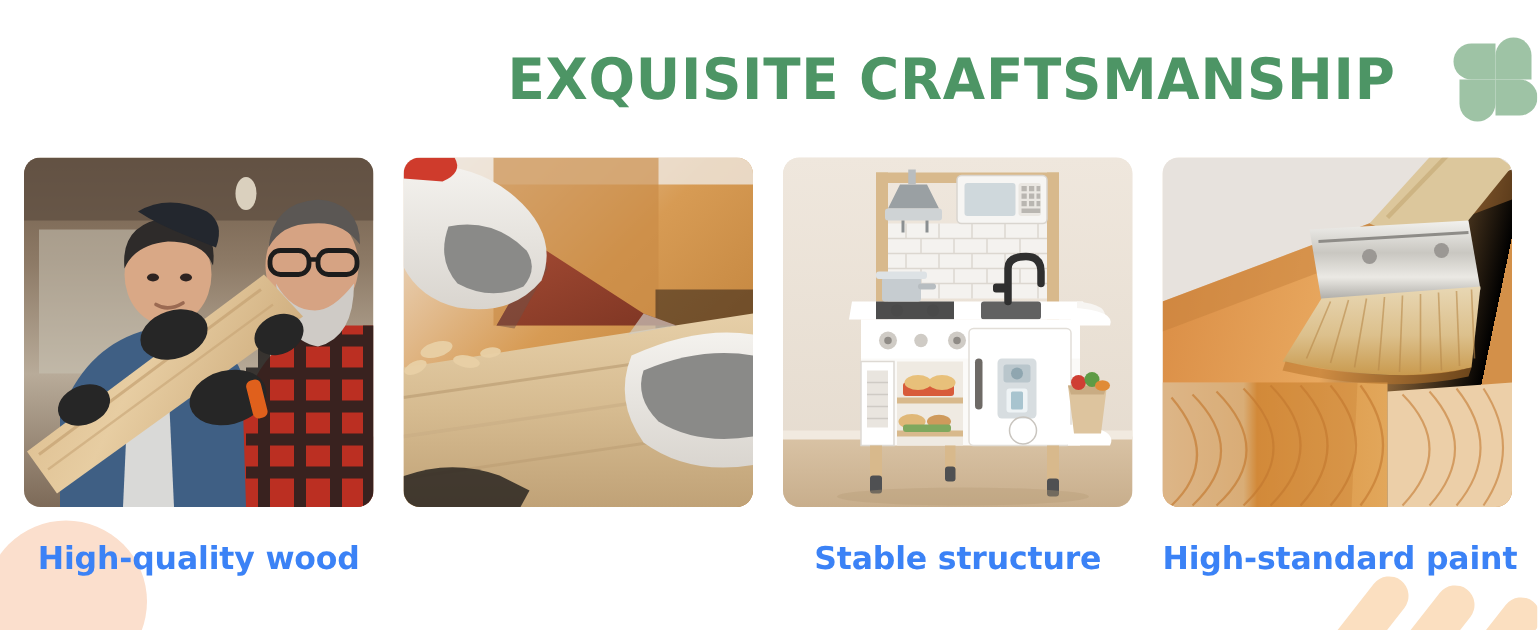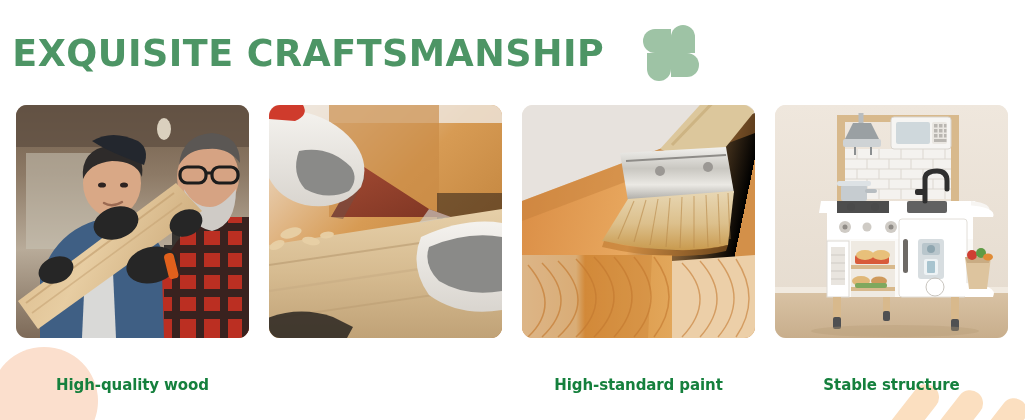--- a/index.html
+++ b/index.html
@@ -48,21 +48,21 @@
 
   
   .header {
     position: absolute;
     left: 0;
     top: 22px;
     width: 1025px;
     height: 62px;
     display: flex;
     align-items: center;
-    justify-content: flex-start;
+    justify-content: flex-end;
     gap: 26px;
   }
   .headline {
     font-family: "DejaVu Sans", sans-serif;
     font-weight: 700;
     font-size: 38px;
     letter-spacing: 0.5px;
     color: #4d9565;
     white-space: nowrap;
     transform: scaleX(0.96);
@@ -106,26 +106,26 @@
   .thumb {
     position: relative;
     width: 233px;
     height: 233px;
     border-radius: 11px;
     overflow: hidden;
     background: #efe7dd;
   }
   .thumb svg { display: block; width: 100%; height: 100%; }
   .caption {
-    margin-top: 38px;
+    margin-top: 22px;
     text-align: center;
     font-family: "DejaVu Sans", sans-serif;
-    font-size: 15px;
+    font-size: 21px;
     font-weight: 600;
-    color: #15803d;
+    color: #3b82f6;
     white-space: nowrap;
     letter-spacing: -0.1px;
   }
 </style>
 </head>
 <body>
 
 <div class="stage">
 
   <div class="deco-circle"></div>
@@ -271,100 +271,20 @@
           <path d="M0 0 L34 0 Q40 10 26 16 L0 14 Z" fill="#cf3b2c"></path>
 
           <path d="M152 132 Q196 112 233 118 L233 205 Q190 212 160 190 Q140 162 152 132 Z" fill="url(#glove2)"></path>
           <g fill="#8a8a88">
             <path d="M160 142 Q198 126 233 132 L233 186 Q196 192 170 176 Q154 160 160 142 Z"></path>
           </g>
 
           <path d="M-4 214 Q30 200 64 212 L84 222 L78 233 L-4 233 Z" fill="#2a2621" opacity="0.85"></path>
         </svg>
       </div>
-    </div>
-
-    <div class="card">
-      <div class="thumb">
-        <svg viewBox="0 0 233 233" preserveAspectRatio="xMidYMid slice" aria-hidden="true">
-          <defs>
-            <linearGradient id="beamTop3" x1="0" y1="0" x2="1" y2="0.2">
-              <stop offset="0" stop-color="#d98b43"></stop>
-              <stop offset="0.55" stop-color="#e8a85f"></stop>
-              <stop offset="1" stop-color="#d3alan"></stop>
-              <stop offset="1" stop-color="#d39049"></stop>
-            </linearGradient>
-            <linearGradient id="beamFace3" x1="0" y1="0" x2="1" y2="0">
-              <stop offset="0" stop-color="#e8ceab"></stop>
-              <stop offset="0.36" stop-color="#e2c294"></stop>
-              <stop offset="0.42" stop-color="#d9913f"></stop>
-              <stop offset="1" stop-color="#e2a75b"></stop>
-            </linearGradient>
-            <linearGradient id="bristle3" x1="0" y1="0" x2="0" y2="1">
-              <stop offset="0" stop-color="#e8d7b4"></stop>
-              <stop offset="0.55" stop-color="#dcc08c"></stop>
-              <stop offset="1" stop-color="#c99a4e"></stop>
-            </linearGradient>
-            <linearGradient id="ferrule3" x1="0" y1="0" x2="0" y2="1">
-              <stop offset="0" stop-color="#f2f1ee"></stop>
-              <stop offset="0.4" stop-color="#c9c7c1"></stop>
-              <stop offset="0.7" stop-color="#ebe9e4"></stop>
-              <stop offset="1" stop-color="#a9a7a2"></stop>
-            </linearGradient>
-          </defs>
-          <rect width="233" height="233" fill="#e7e2dd"></rect>
-
-          <path d="M0 96 L233 8 L233 233 L0 233 Z" fill="url(#beamTop3)"></path>
-          <path d="M0 96 L233 8 L233 28 L0 116 Z" fill="#c47f3a" opacity="0.45"></path>
-
-          <path d="M0 150 L150 150 L150 233 L0 233 Z" fill="url(#beamFace3)"></path>
-          <path d="M150 156 L233 150 L233 233 L150 233 Z" fill="#eccfa8"></path>
-          <g stroke="#c47a32" stroke-width="1.5" opacity="0.65" fill="none">
-            <path d="M6 160 Q40 200 6 232"></path>
-            <path d="M20 158 Q58 196 20 232"></path>
-            <path d="M36 156 Q76 196 36 232"></path>
-            <path d="M54 154 Q94 194 54 232"></path>
-            <path d="M72 152 Q112 192 72 232"></path>
-            <path d="M92 152 Q128 192 92 232"></path>
-            <path d="M112 152 Q146 192 112 232"></path>
-            <path d="M132 152 Q162 192 132 232"></path>
-          </g>
-          <g stroke="#c47a32" stroke-width="1.4" opacity="0.6" fill="none">
-            <path d="M160 158 Q196 194 160 232"></path>
-            <path d="M178 156 Q212 194 178 232"></path>
-            <path d="M196 154 Q228 194 196 232"></path>
-            <path d="M214 154 Q240 194 214 232"></path>
-          </g>
-
-          <path d="M0 150 L130 150 L126 233 L0 233 Z" fill="#c2762c" opacity="0.28"></path>
-
-          <path d="M138 44 L196 -20 L233 6 L186 64 Z" fill="#dcc79c"></path>
-          <path d="M150 40 L200 -12" stroke="#c4a773" stroke-width="3" opacity="0.6"></path>
-
-          <path d="M98 48 L204 42 L212 88 L106 96 Z" fill="url(#ferrule3)"></path>
-          <path d="M104 56 L204 50" stroke="#8e8c88" stroke-width="2"></path>
-          <circle cx="138" cy="66" r="5" fill="#9b9894"></circle>
-          <circle cx="186" cy="62" r="5" fill="#9b9894"></circle>
-
-          <path d="M106 94 L212 86 L206 140 Q160 152 80 136 Z" fill="url(#bristle3)"></path>
-          <g stroke="#b8894a" stroke-width="1.1" opacity="0.6">
-            <path d="M112 96 L96 134"></path>
-              <path d="M124 95 L112 137"></path>
-              <path d="M136 94 L128 140"></path>
-            <path d="M148 93 L144 142"></path>
-              <path d="M160 92 L158 143"></path>
-              <path d="M172 91 L172 143"></path>
-            <path d="M184 90 L186 142"></path>
-              <path d="M196 89 L198 139"></path>
-              <path d="M206 88 L208 134"></path>
-          </g>
-          <path d="M82 136 Q150 152 206 140 L204 146 Q150 158 80 142 Z" fill="#b8742c" opacity="0.55"></path>
-        </svg>
-      </div>
-      <div class="caption">High-standard paint</div>
     </div>
 
     <div class="card">
       <div class="thumb">
         <svg viewBox="0 0 233 233" preserveAspectRatio="xMidYMid slice" aria-hidden="true">
           <defs>
             <linearGradient id="wall4" x1="0" y1="0" x2="0" y2="1">
               <stop offset="0" stop-color="#efe7dd"></stop>
               <stop offset="1" stop-color="#e4dacd"></stop>
             </linearGradient>
@@ -508,14 +428,94 @@
           <rect x="108" y="206" width="7" height="10" rx="2" fill="#4f5052"></rect>
           <rect x="176" y="192" width="8" height="28" fill="#d8b98c"></rect>
           <rect x="176" y="214" width="8" height="12" rx="2" fill="#4f5052"></rect>
 
           <ellipse cx="120" cy="226" rx="84" ry="6" fill="#b49a76" opacity="0.35"></ellipse>
         </svg>
       </div>
       <div class="caption">Stable structure</div>
     </div>
 
+    <div class="card">
+      <div class="thumb">
+        <svg viewBox="0 0 233 233" preserveAspectRatio="xMidYMid slice" aria-hidden="true">
+          <defs>
+            <linearGradient id="beamTop3" x1="0" y1="0" x2="1" y2="0.2">
+              <stop offset="0" stop-color="#d98b43"></stop>
+              <stop offset="0.55" stop-color="#e8a85f"></stop>
+              <stop offset="1" stop-color="#d3alan"></stop>
+              <stop offset="1" stop-color="#d39049"></stop>
+            </linearGradient>
+            <linearGradient id="beamFace3" x1="0" y1="0" x2="1" y2="0">
+              <stop offset="0" stop-color="#e8ceab"></stop>
+              <stop offset="0.36" stop-color="#e2c294"></stop>
+              <stop offset="0.42" stop-color="#d9913f"></stop>
+              <stop offset="1" stop-color="#e2a75b"></stop>
+            </linearGradient>
+            <linearGradient id="bristle3" x1="0" y1="0" x2="0" y2="1">
+              <stop offset="0" stop-color="#e8d7b4"></stop>
+              <stop offset="0.55" stop-color="#dcc08c"></stop>
+              <stop offset="1" stop-color="#c99a4e"></stop>
+            </linearGradient>
+            <linearGradient id="ferrule3" x1="0" y1="0" x2="0" y2="1">
+              <stop offset="0" stop-color="#f2f1ee"></stop>
+              <stop offset="0.4" stop-color="#c9c7c1"></stop>
+              <stop offset="0.7" stop-color="#ebe9e4"></stop>
+              <stop offset="1" stop-color="#a9a7a2"></stop>
+            </linearGradient>
+          </defs>
+          <rect width="233" height="233" fill="#e7e2dd"></rect>
+
+          <path d="M0 96 L233 8 L233 233 L0 233 Z" fill="url(#beamTop3)"></path>
+          <path d="M0 96 L233 8 L233 28 L0 116 Z" fill="#c47f3a" opacity="0.45"></path>
+
+          <path d="M0 150 L150 150 L150 233 L0 233 Z" fill="url(#beamFace3)"></path>
+          <path d="M150 156 L233 150 L233 233 L150 233 Z" fill="#eccfa8"></path>
+          <g stroke="#c47a32" stroke-width="1.5" opacity="0.65" fill="none">
+            <path d="M6 160 Q40 200 6 232"></path>
+            <path d="M20 158 Q58 196 20 232"></path>
+            <path d="M36 156 Q76 196 36 232"></path>
+            <path d="M54 154 Q94 194 54 232"></path>
+            <path d="M72 152 Q112 192 72 232"></path>
+            <path d="M92 152 Q128 192 92 232"></path>
+            <path d="M112 152 Q146 192 112 232"></path>
+            <path d="M132 152 Q162 192 132 232"></path>
+          </g>
+          <g stroke="#c47a32" stroke-width="1.4" opacity="0.6" fill="none">
+            <path d="M160 158 Q196 194 160 232"></path>
+            <path d="M178 156 Q212 194 178 232"></path>
+            <path d="M196 154 Q228 194 196 232"></path>
+            <path d="M214 154 Q240 194 214 232"></path>
+          </g>
+
+          <path d="M0 150 L130 150 L126 233 L0 233 Z" fill="#c2762c" opacity="0.28"></path>
+
+          <path d="M138 44 L196 -20 L233 6 L186 64 Z" fill="#dcc79c"></path>
+          <path d="M150 40 L200 -12" stroke="#c4a773" stroke-width="3" opacity="0.6"></path>
+
+          <path d="M98 48 L204 42 L212 88 L106 96 Z" fill="url(#ferrule3)"></path>
+          <path d="M104 56 L204 50" stroke="#8e8c88" stroke-width="2"></path>
+          <circle cx="138" cy="66" r="5" fill="#9b9894"></circle>
+          <circle cx="186" cy="62" r="5" fill="#9b9894"></circle>
+
+          <path d="M106 94 L212 86 L206 140 Q160 152 80 136 Z" fill="url(#bristle3)"></path>
+          <g stroke="#b8894a" stroke-width="1.1" opacity="0.6">
+            <path d="M112 96 L96 134"></path>
+              <path d="M124 95 L112 137"></path>
+              <path d="M136 94 L128 140"></path>
+            <path d="M148 93 L144 142"></path>
+              <path d="M160 92 L158 143"></path>
+              <path d="M172 91 L172 143"></path>
+            <path d="M184 90 L186 142"></path>
+              <path d="M196 89 L198 139"></path>
+              <path d="M206 88 L208 134"></path>
+          </g>
+          <path d="M82 136 Q150 152 206 140 L204 146 Q150 158 80 142 Z" fill="#b8742c" opacity="0.55"></path>
+        </svg>
+      </div>
+      <div class="caption">High-standard paint</div>
+    </div>
+
   </div>
 </div>
 
 </body></html>

